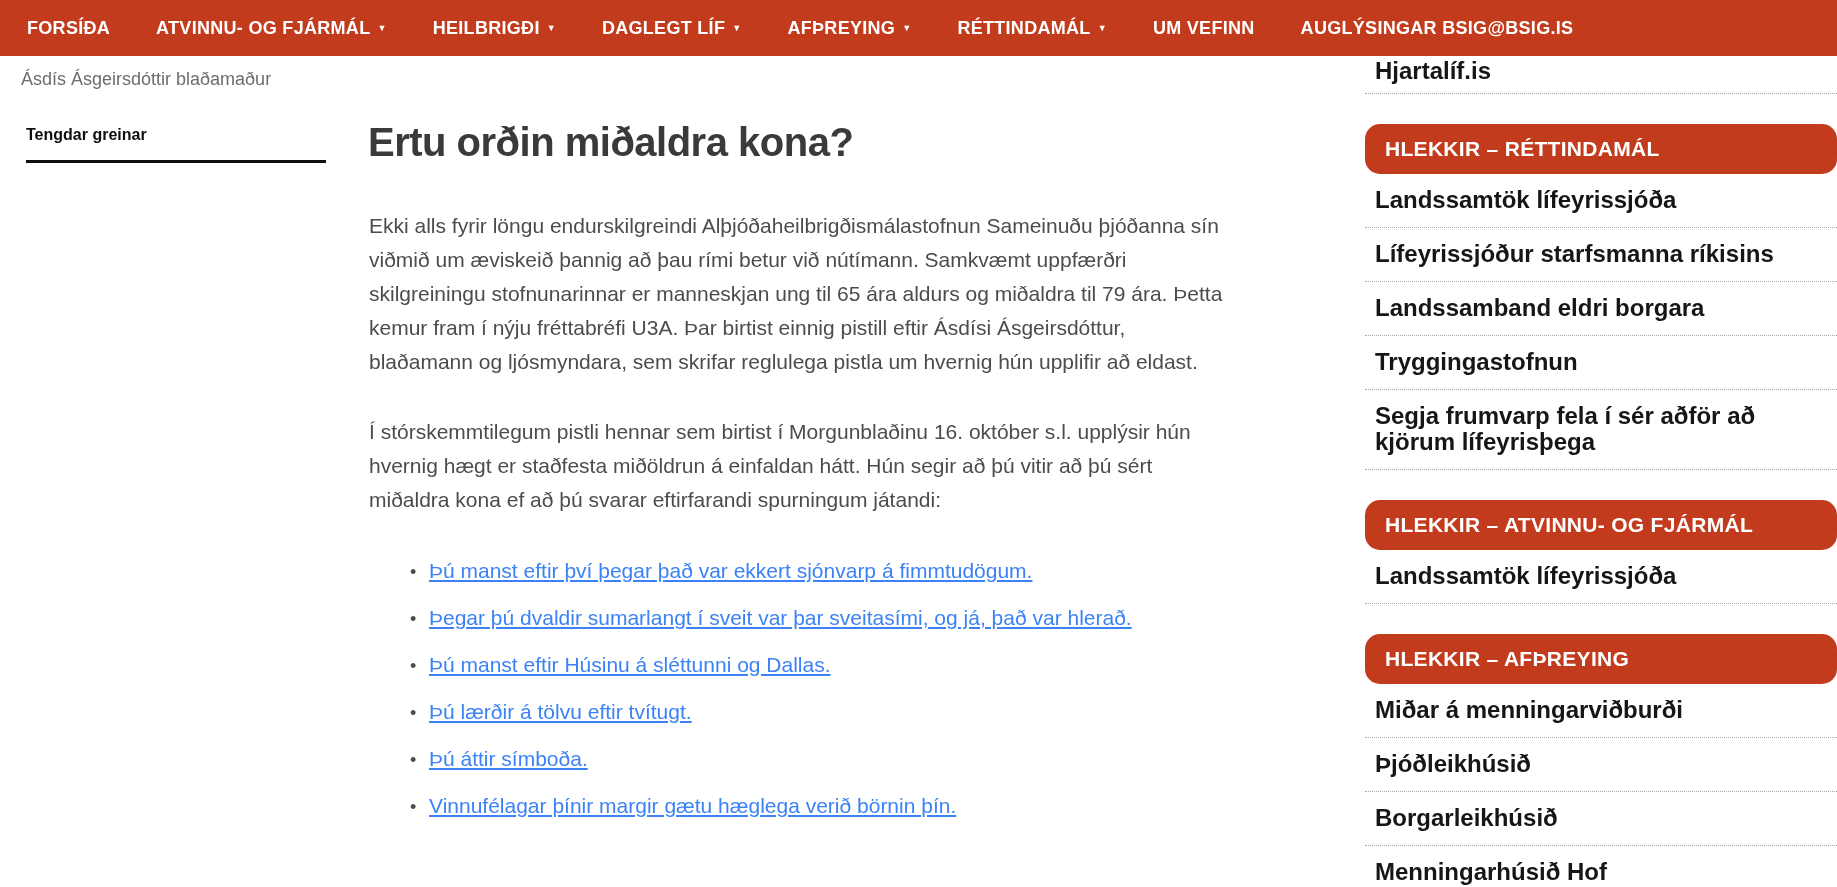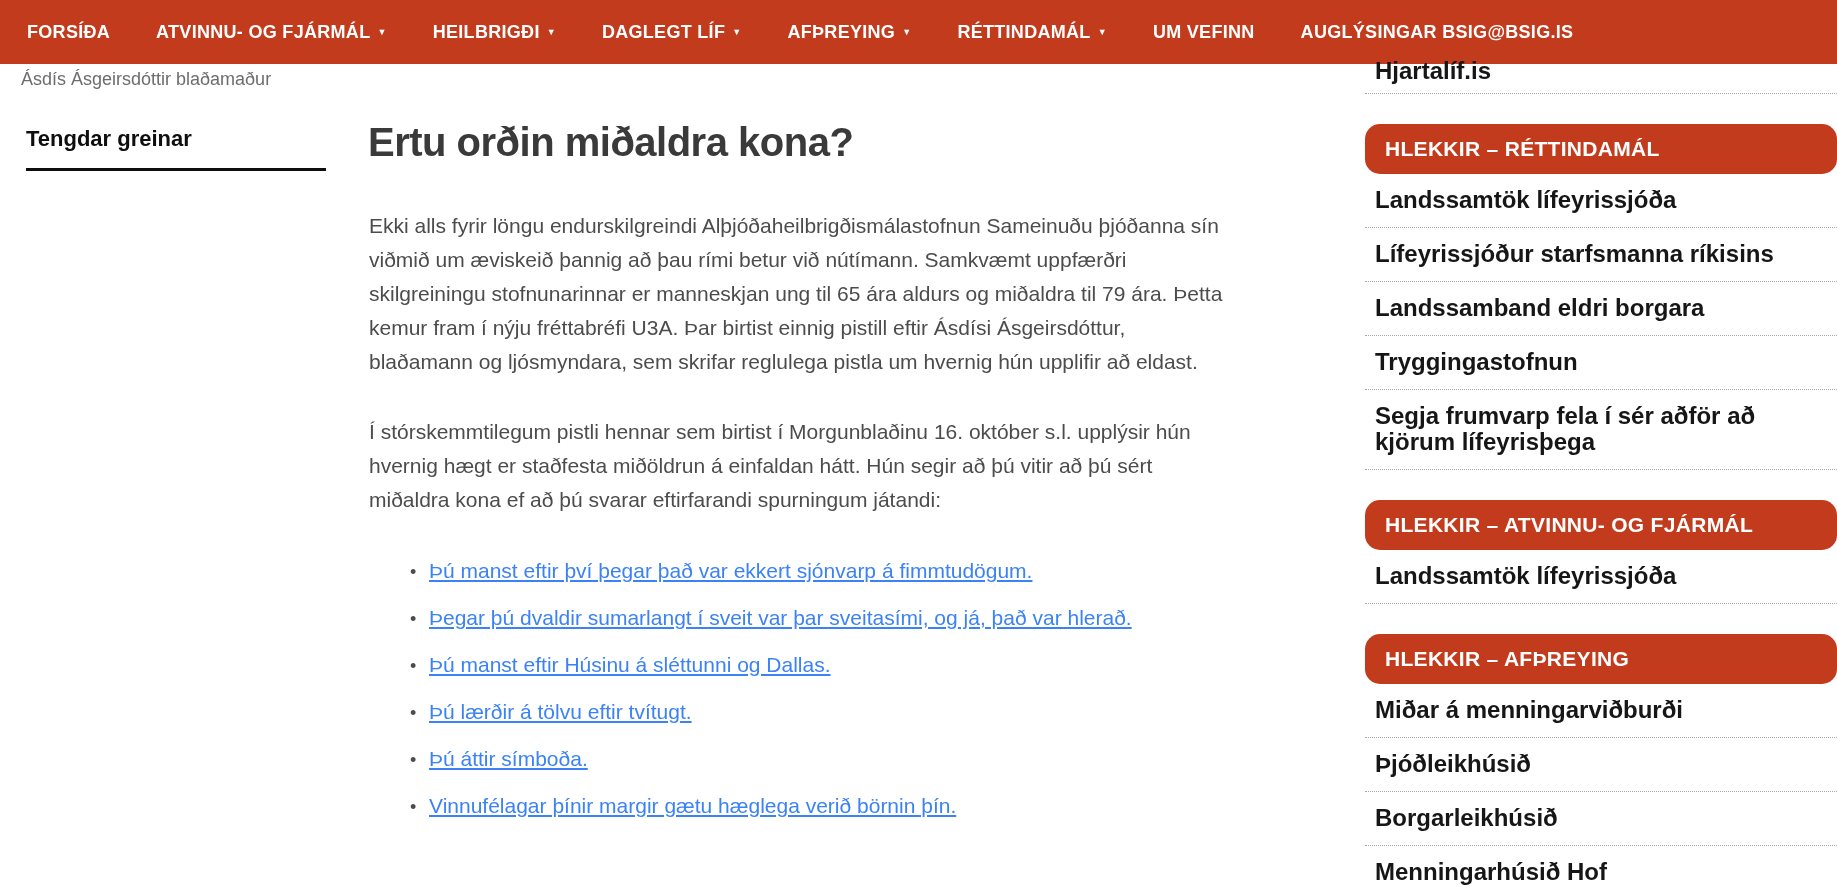--- a/index.html
+++ b/index.html
@@ -4,41 +4,41 @@
 <style>
   html, body { margin: 0; padding: 0; }
   body { background: #ffffff; font-family: "Liberation Sans", sans-serif; }
   .page {
     position: relative; width: 1837px; height: 887px;
     overflow: hidden; background: #ffffff;
   }
 
   
   .topnav {
-    position: absolute; left: 0; top: 0; right: 0; height: 64px;
+    position: absolute; left: 0; top: 0; right: 0; height: 56px;
     background: #c33b1d; display: flex; align-items: center;
     gap: 46px; padding-left: 27px; box-sizing: border-box;
   }
   .nav-item {
     color: #ffffff; font-weight: bold; font-size: 18px; letter-spacing: 0.3px;
     text-decoration: none; white-space: nowrap; display: inline-flex;
     align-items: center; gap: 7px; cursor: pointer;
   }
   .caret { font-size: 9px; line-height: 1; margin-top: 1px; }
 
   
   .byline {
     position: absolute; left: 21px; top: 69px;
     font-size: 18px; color: #6d6d6d;
   }
 
   
   .related { position: absolute; left: 26px; top: 126px; width: 300px; }
   .related-heading {
-    margin: 0; font-size: 22px; font-weight: bold; color: #0e0e0e;
+    margin: 0; font-size: 16px; font-weight: bold; color: #0e0e0e;
     padding-bottom: 16px; border-bottom: 3px solid #0e0e0e;
   }
 
   
   .article { position: absolute; left: 352px; top: 120px; width: 872px; }
   .article h1 {
     margin: 0 0 44px 16px; font-size: 40px; font-weight: bold;
     color: #3a3a3a; letter-spacing: -0.5px;
   }
   .article p {

